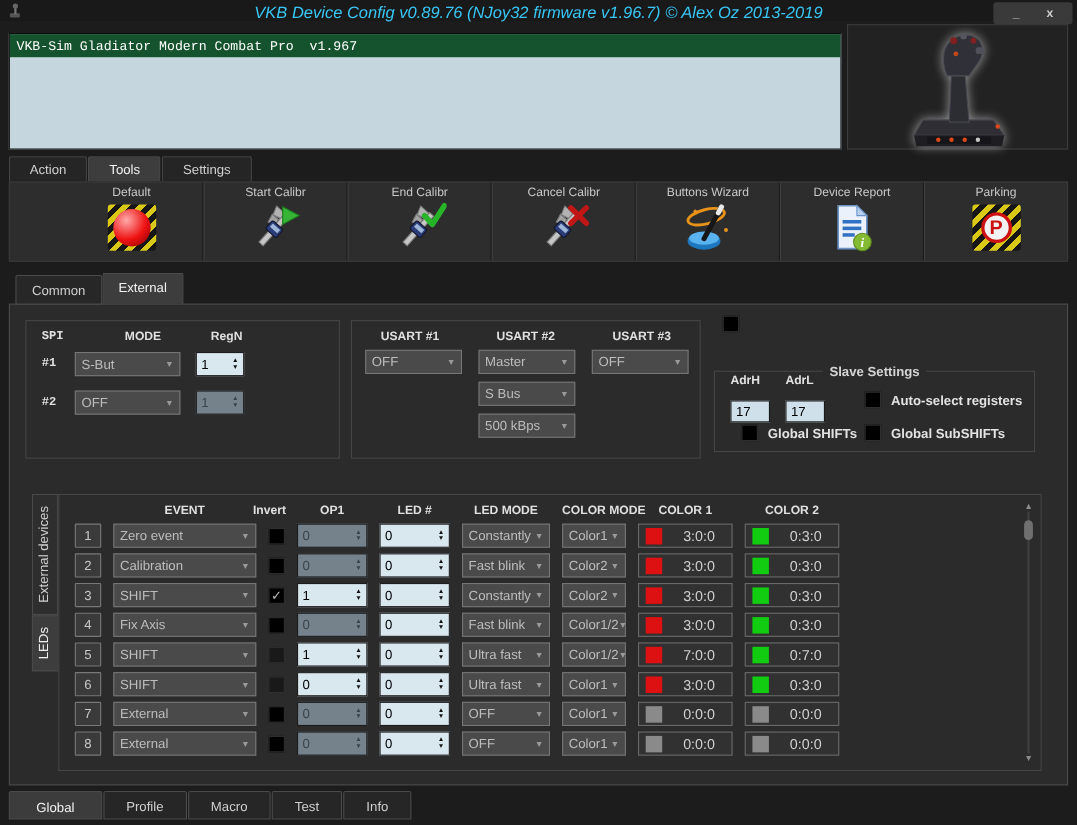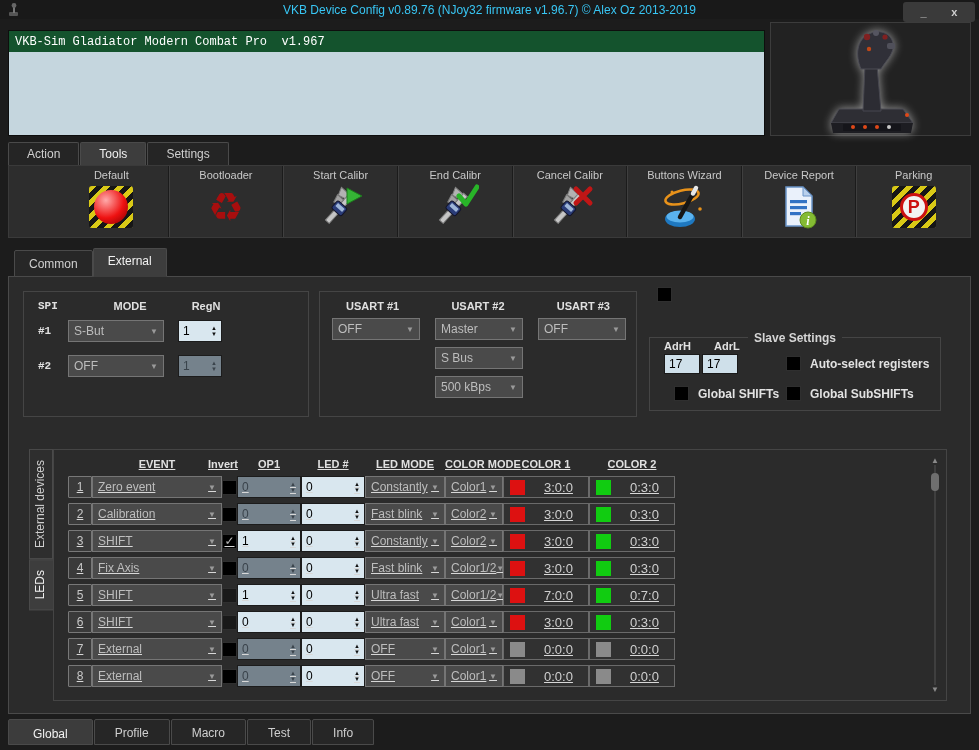--- a/index.html
+++ b/index.html
@@ -2,21 +2,21 @@
 <html><head>
 <meta charset="utf-8">
 <style>
   * { margin:0; padding:0; box-sizing:border-box; }
   html,body { width:979px; height:750px; overflow:hidden; background:#1c1c1c;
     font-family:"Liberation Sans", sans-serif; font-size:11px; color:#d8d8d8; }
   .mono { font-family:"Liberation Mono","DejaVu Sans Mono",monospace; }
 
   
   .titlebar { position:absolute; left:0; top:0; width:979px; height:19px; background:#191919; }
-  .titlebar .title { position:absolute; left:0; right:0; top:3px; text-align:center; color:#38c6f4; font-size:12px; }
+  .titlebar .title { position:absolute; left:0; right:0; top:3px; text-align:center; color:#38c6f4; font-size:15px;font-style:italic; }
   .app-icon { position:absolute; left:6px; top:2px; width:15px; height:15px; }
   .winbtns { position:absolute; top:2px; right:4px; width:72px; height:20px; background:#3a3a3a; border-radius:3px;
     display:flex; align-items:center; justify-content:space-evenly; }
   .winbtn { color:#cfcfcf; font-size:11px; font-weight:bold; width:20px; text-align:center; cursor:default; }
 
   
   .device-list { position:absolute; left:8px; top:30px; width:757px; height:106px; background:#c5d6de; border:1px solid #0e0e0e; }
   .device-row-selected { height:21px; background:#14532d; color:#fff; display:flex; align-items:center;
     font-size:12px; white-space:pre; overflow:hidden; }
   .device-row-selected .dev-name { padding-left:6px; width:462px; flex:none; }
@@ -96,21 +96,21 @@
 
   
   .vtabs { position:absolute; left:20px; top:172px; width:24px; }
   .vtab { writing-mode:vertical-rl; transform:rotate(180deg); background:#2e2e2e; border:1px solid #4a4a4a;
     color:#cfcfcf; font-size:12px; padding:10px 3px; width:24px; text-align:center; display:block; }
   .vtab.active { background:#3d3d3d; color:#f0f0f0; width:26px; }
 
   
   .led-panel { position:absolute; left:44px; top:172px; width:894px; height:252px; border:1px solid #454545; background:#2b2b2b; }
   .led-grid { display:grid; grid-template-columns:24px 130px 15px 64px 64px 80px 58px 86px 86px;
-    align-items:center; padding-left:14px;text-decoration:underline; }
+    column-gap:11px; align-items:center; padding-left:14px; }
   .led-headers { margin-top:8px; font-weight:bold; color:#e0e0e0; font-size:11px; }
   .led-headers div { text-align:center; white-space:nowrap; }
   .led-rows { display:flex; flex-direction:column; gap:5px; margin-top:6px; }
   .lrow { height:22px; }
   .numbtn { width:24px; height:22px; background:#3a3a3a; border:1px solid #787878; color:#c8c8c8;
     text-align:center; line-height:20px; font-size:12px; border-radius:1px; }
   .colorfield { height:22px; border:1px solid #6a6a6a; background:#313131; display:flex; align-items:center;
     padding:0 6px; gap:10px; }
   .swatch { width:15px; height:15px; flex:none; }
   .cval { color:#cfcfcf; font-size:13px; flex:1; text-align:center; }
@@ -180,26 +180,20 @@
 <div class="toolbar">
 
   <div class="tbtn">
     <span class="lbl">Default</span>
     <span class="icon48">
         <span class="hazard"></span>
         <span class="redball"></span>
       </span>
   </div>
 
-  <div class="tbtn">
-    <span class="lbl">Bootloader</span>
-    <span class="icon48">
-        <span class="recycle">♻</span>
-      </span>
-  </div>
 
   <div class="tbtn">
     <span class="lbl">Start Calibr</span>
     <span class="icon48">
       <svg width="48" height="46" viewBox="0 0 48 46">
         <g transform="rotate(42 22 24)">
           <rect x="20" y="6" width="5" height="36" fill="#c6c6c6" stroke="#808080" stroke-width="1"></rect>
           <polygon points="10,7 20,7 20,13 13,15" fill="#b2b2b2" stroke="#808080" stroke-width="1"></polygon>
           <polygon points="12,15 20,15 20,21 14,23" fill="#a2a2a2" stroke="#787878" stroke-width="1"></polygon>
           <rect x="16" y="19" width="13" height="10" rx="2" fill="#2a3c78" stroke="#12142a" stroke-width="1"></rect>
@@ -365,21 +359,21 @@
         <span class="cb"></span>
       </div>
     </div>
 
     <div class="groupbox slave-group">
       <div class="gtitle"><span>Slave Settings</span></div>
       <div style="position:absolute; left:14px; top:2px; display:flex; gap:14px; font-weight:bold; color:#e2e2e2;">
         <span style="width:36px;">AdrH</span>
         <span>AdrL</span>
       </div>
-      <div style="position:absolute; left:14px; top:16px; display:flex; gap:2px;align-items:flex-end;">
+      <div style="position:absolute; left:14px; top:26px; display:flex; gap:14px;align-items:flex-end;">
         <div class="adrfield">17</div>
         <div class="adrfield">17</div>
       </div>
       <div class="cbrow" style="position:absolute; left:136px; top:18px;">
         <span class="cb"></span>
         <span>Auto-select registers</span>
       </div>
       <div class="cbrow" style="position:absolute; left:24px; top:48px;">
         <span class="cb"></span>
         <span>Global SHIFTs</span>

